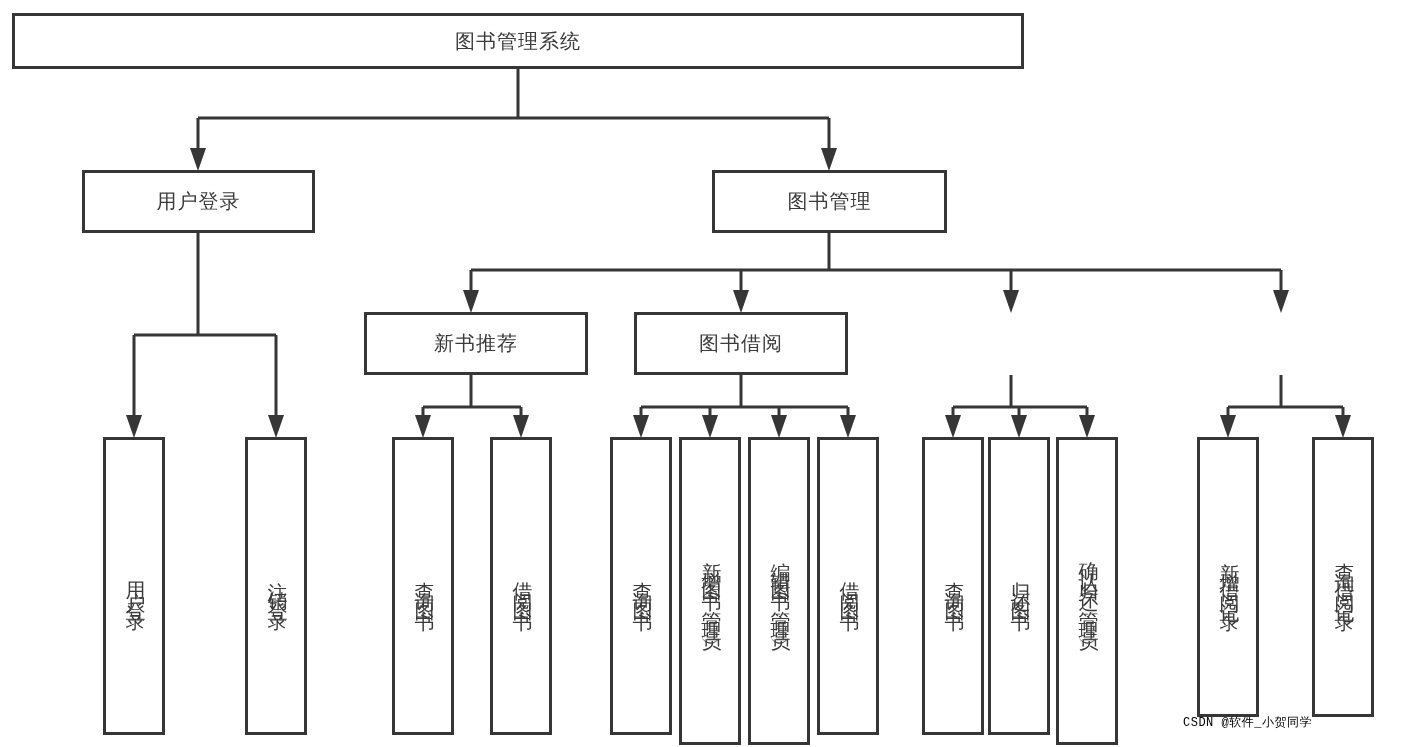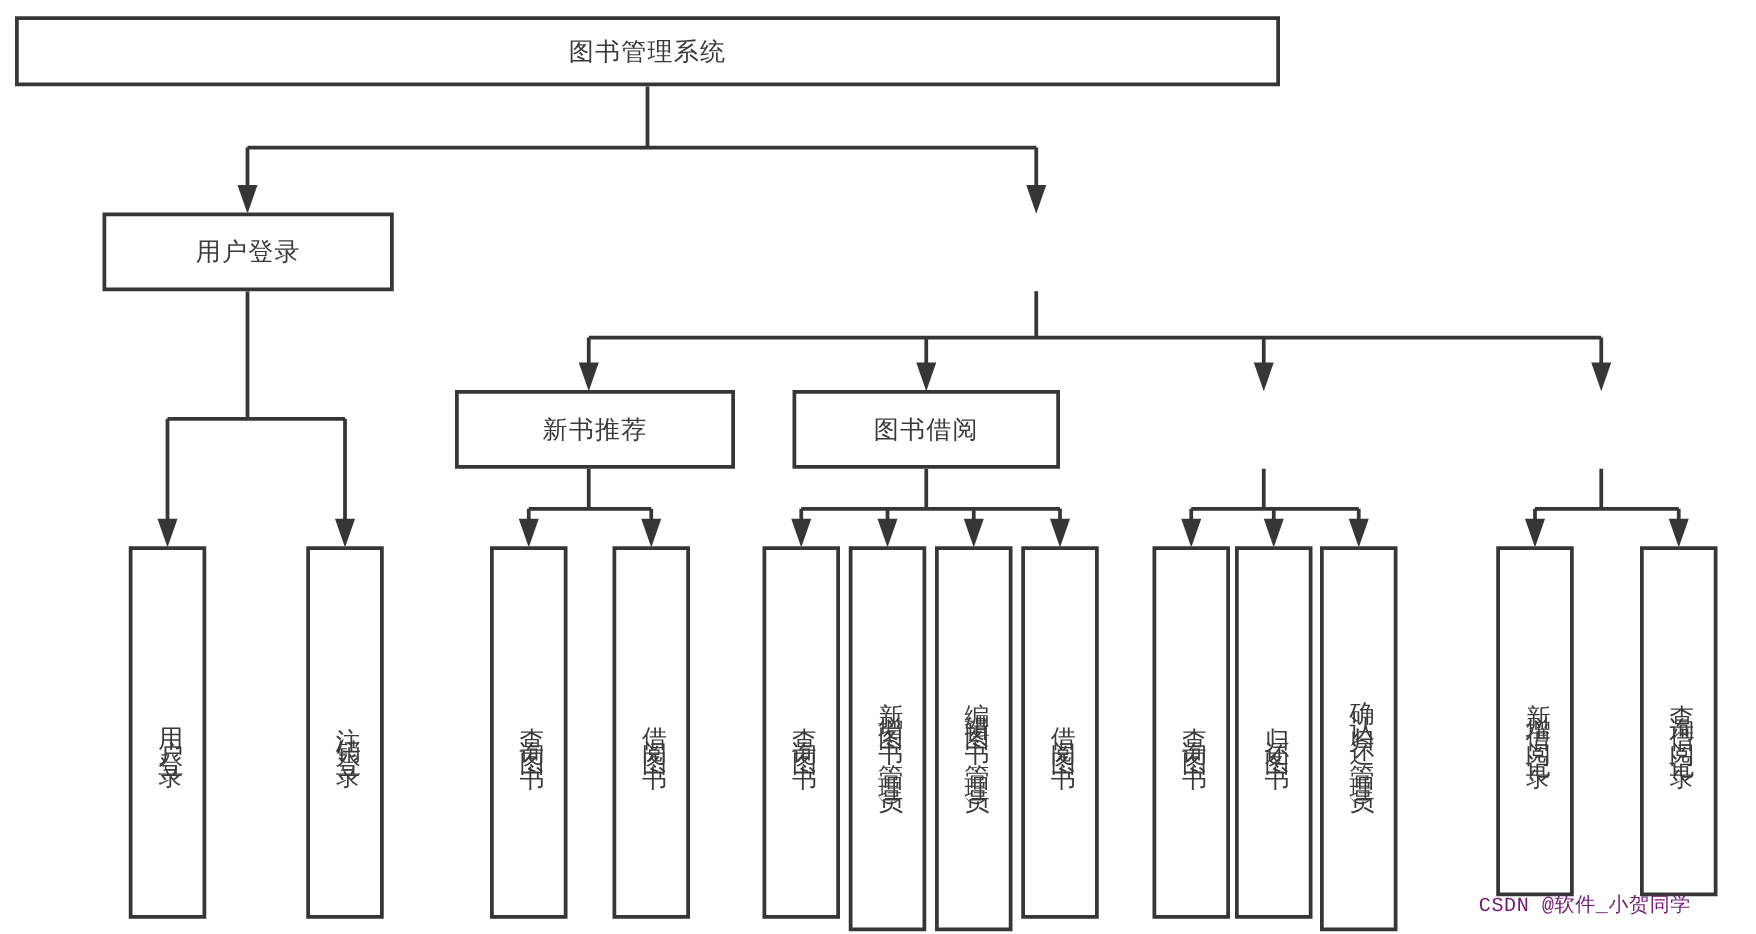--- a/index.html
+++ b/index.html
@@ -32,23 +32,23 @@
     text-orientation:mixed;
     font-size:20px;
     letter-spacing:10px;
     line-height:1;
     white-space:nowrap;
   }
   #watermark{
     position:absolute;
     left:1183px;
     top:714px;
-    font-size:16px;
+    font-size:12px;
     letter-spacing:0.5px;
-    color:#701a75;
+    color:#000000;
     white-space:nowrap;
     z-index:3;
   }
 </style>
 </head>
 <body>
 
 <div id="canvas">
 
   <svg id="connector-layer" width="1405" height="747" viewBox="0 0 1405 747">
@@ -82,20 +82,23 @@
         <polygon points="1335,415 1351,415 1343,438"></polygon>
       </g>
   </svg>
 
   <div class="box hbox" style="left:12px;top:13px;width:1012px;height:56px">
     <span class="label">图书管理系统</span>
   </div>
 
   <div class="box hbox" style="left:82px;top:170px;width:233px;height:63px">
     <span class="label">用户登录</span>
+  </div>
+  <div class="box hbox" style="left:712px;top:170px;width:235px;height:63px">
+    <span class="label">图书管理</span>
   </div>
 
   <div class="box hbox" style="left:364px;top:312px;width:224px;height:63px">
     <span class="label">新书推荐</span>
   </div>
   <div class="box hbox" style="left:634px;top:312px;width:214px;height:63px">
     <span class="label">图书借阅</span>
   </div>
 
   <div class="box vbox" style="left:103px;top:437px;width:62px;height:298px">

